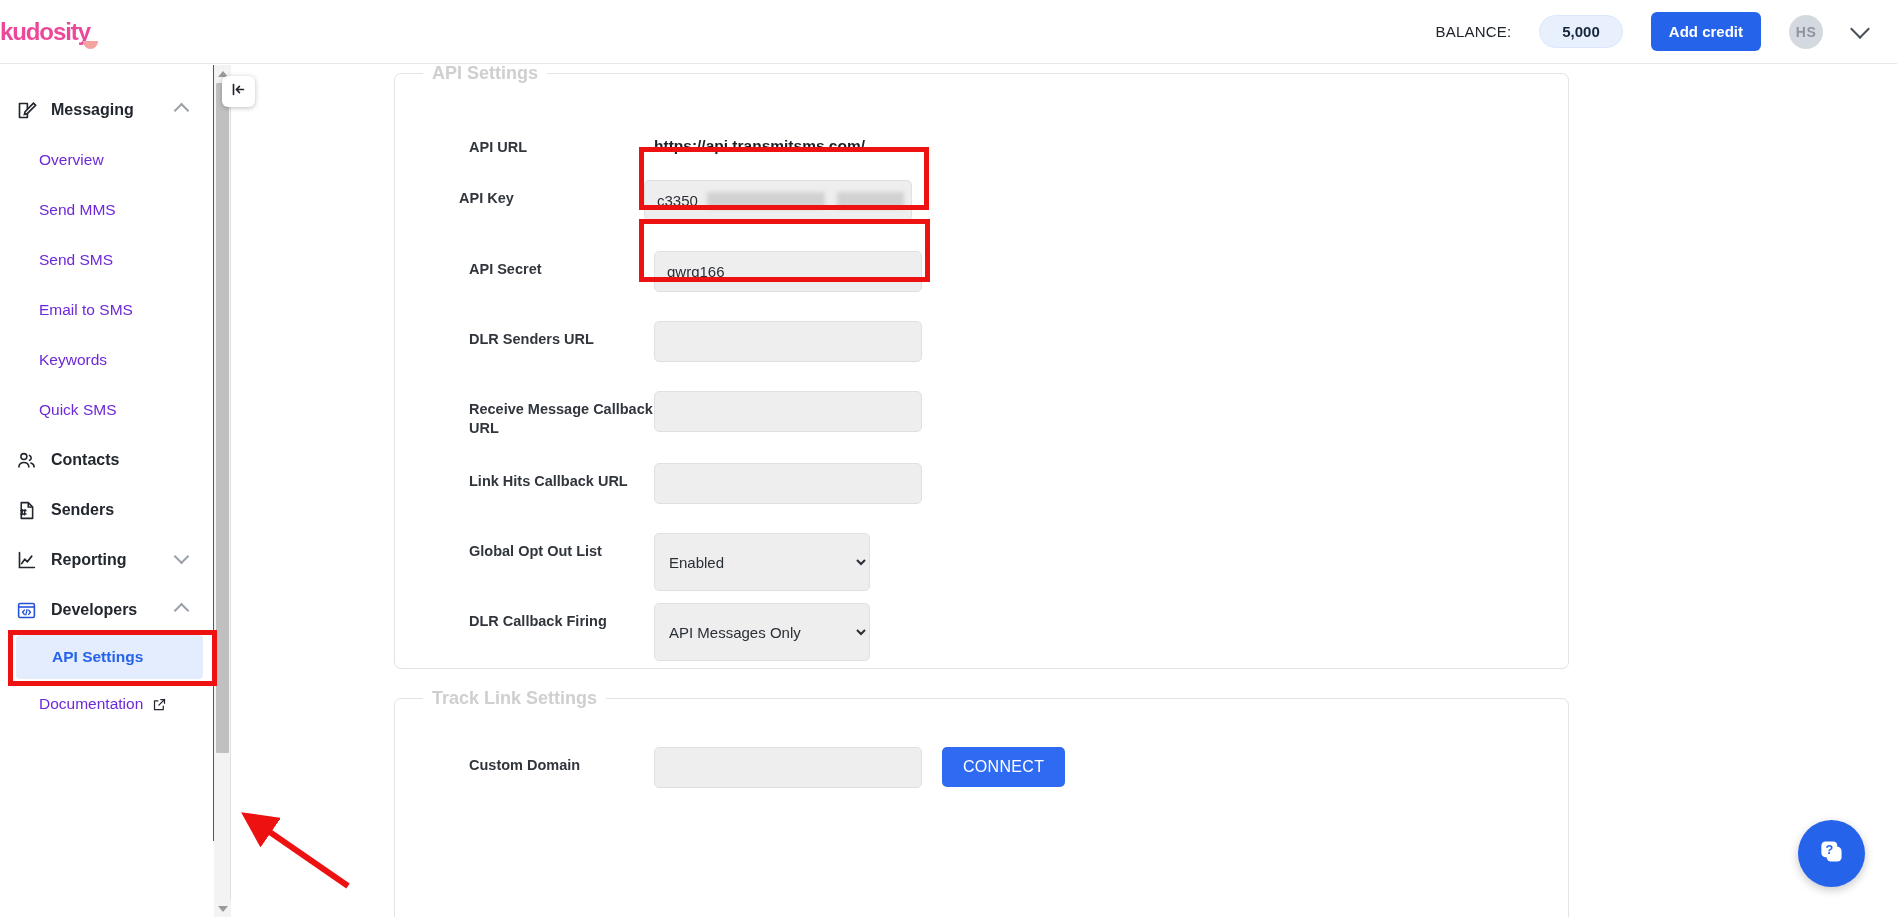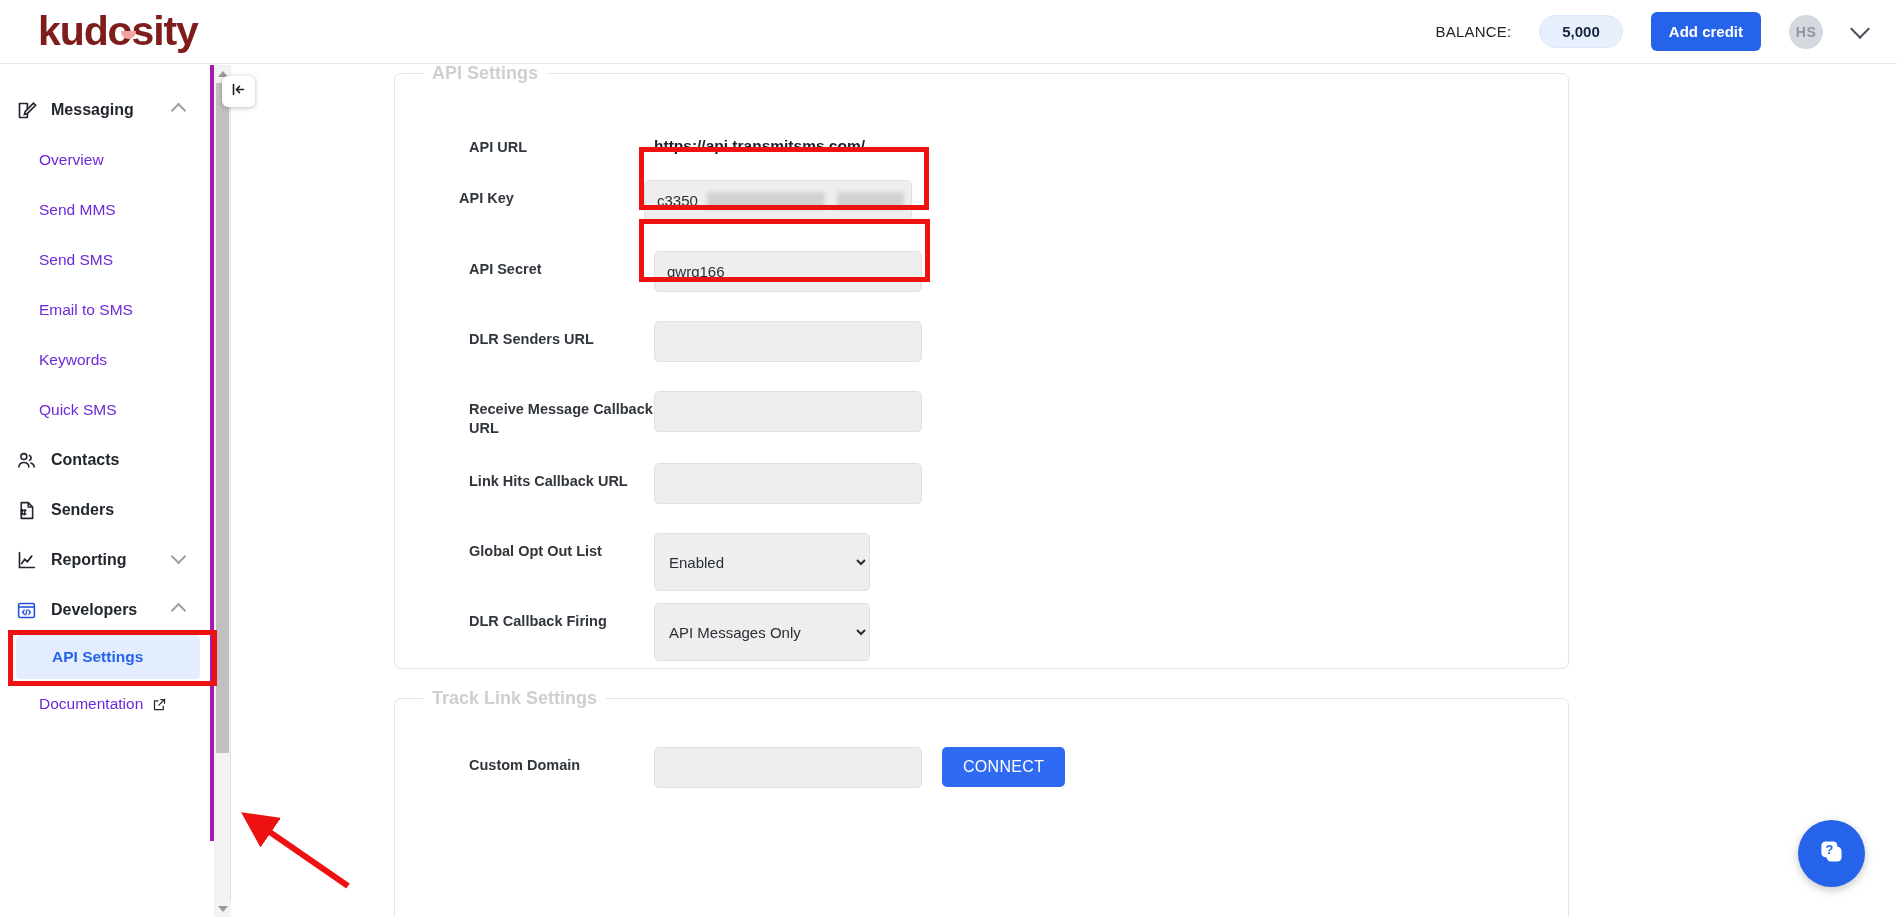--- a/index.html
+++ b/index.html
@@ -13,25 +13,24 @@
 
   
   .topbar {
     position: absolute; top: 0; left: 0;
     width: 1897px; height: 64px;
     background: #ffffff;
     border-bottom: 1px solid #e8e8e8;
     display: flex; align-items: center;
   }
   .logo {
-    margin-left: 38px;
-    font-size: 41px;
+    font-size: 24px;
     font-weight: 700;
     letter-spacing: -1.1px;
-    color: #7f1d1d;
+    color: #ec4899;
     position: relative;
   }
   .logo .smile {
     position: absolute;
     left: 83px; top: 23px;
     width: 15px; height: 8px;
     border-bottom-left-radius: 14px;
     border-bottom-right-radius: 14px;
     background: #f5a3a0;
   }
@@ -80,21 +79,21 @@
     transform: rotate(45deg);
     margin-left: 2px; margin-top: -6px;
   }
 
   
   .sidebar {
     position: absolute;
     top: 65px; left: 0;
     width: 214px; height: 776px;
     background: #ffffff;
-    border-right: 4px solid #a21caf;
+    border-right: 1px solid #a21caf;
     padding-top: 20px;
     text-align: center;
   }
   .nav-group {
     display: flex; align-items: center;
     height: 50px;
     padding-left: 16px;
     cursor: pointer;
     position: relative;
   }

